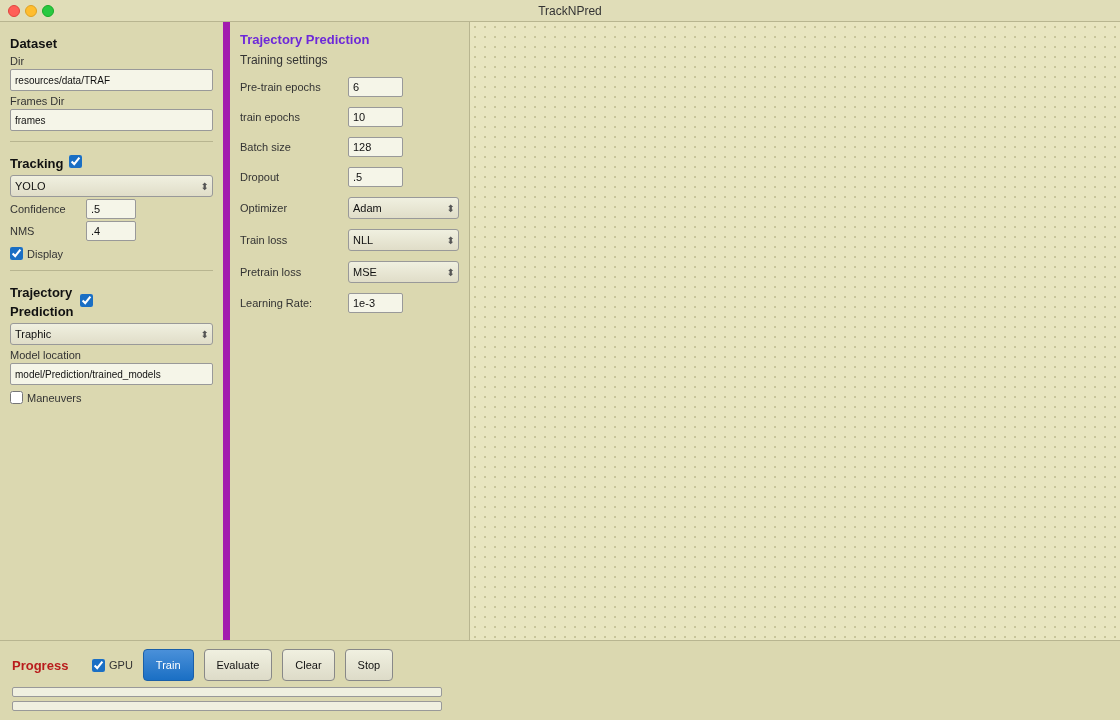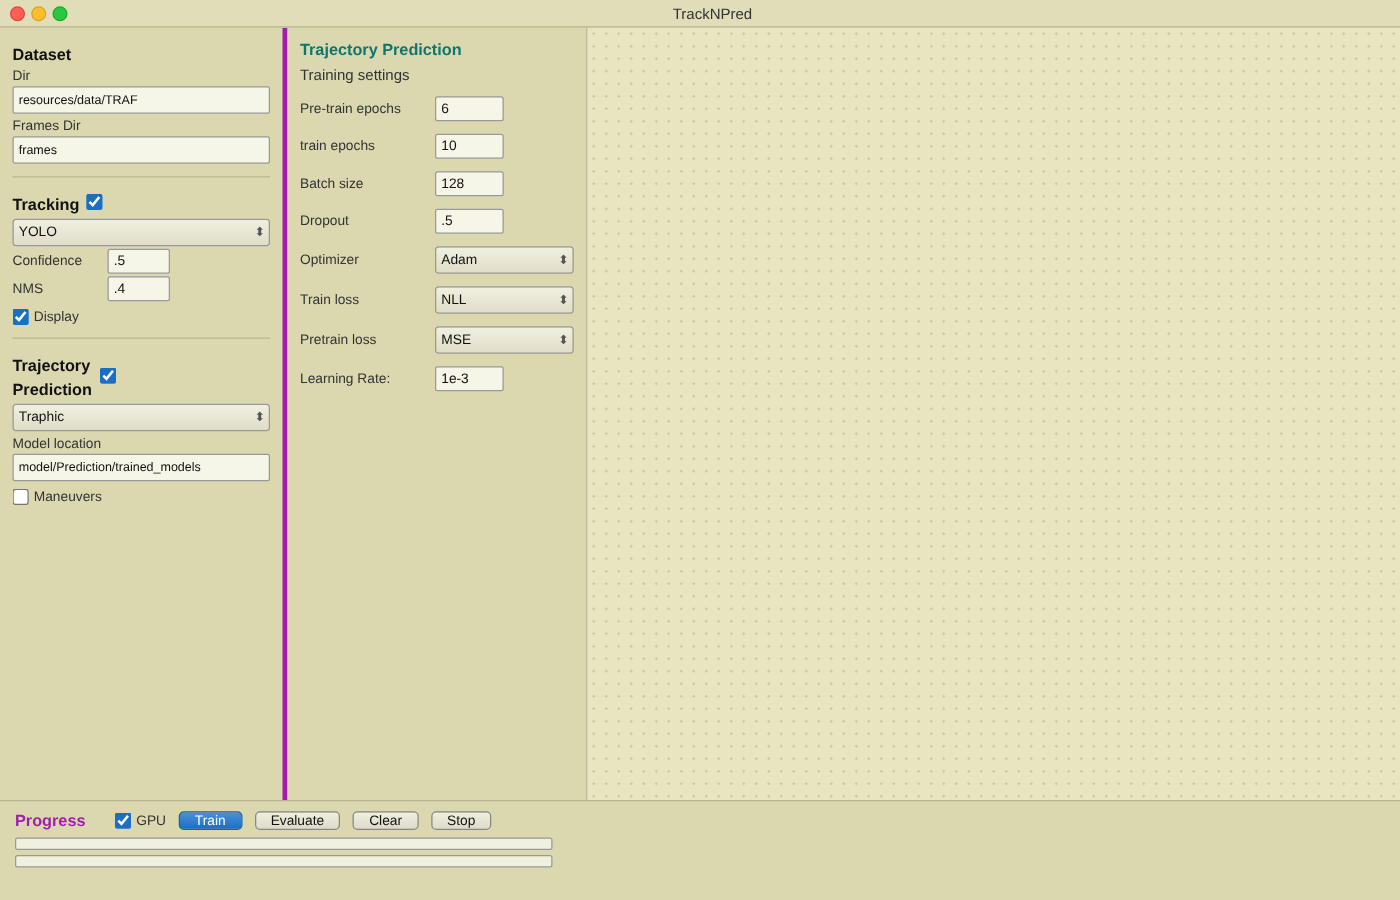--- a/index.html
+++ b/index.html
@@ -46,21 +46,21 @@
       font-weight: 500;
     }
     .main-content {
       display: flex;
       flex: 1;
       overflow: hidden;
     }
     .left-panel {
       width: 230px;
       background: #dbd8b0;
-      border-right: 4px solid #a21caf;
+      border-right: 7px solid #a21caf;
       padding: 10px;
       display: flex;
       flex-direction: column;
       gap: 6px;
       overflow-y: auto;
     }
     .middle-panel {
       width: 240px;
       background: #dbd8b0;
       border-right: 1px solid #b8b590;
@@ -188,25 +188,25 @@
       gap: 6px;
     }
     .bottom-row {
       display: flex;
       align-items: center;
       gap: 10px;
     }
     .progress-label {
       font-weight: bold;
       font-size: 13px;
-      color: #a21caf;
+      color: #b91c1c;
       min-width: 70px;
     }
     .btn {
-      height: 15px;
+      height: 32px;
       padding: 0 12px;
       border-radius: 4px;
       border: 1px solid #888;
       font-size: 11px;
       cursor: pointer;
       font-family: inherit;
     }
     .btn-blue {
       background: linear-gradient(to bottom, #4a90d9, #1a6fc4);
       color: white;
@@ -226,21 +226,21 @@
     }
     .progress-bar-fill {
       height: 100%;
       background: #4a90d9;
       width: 0%;
     }
     
     .mid-section-title {
       font-weight: bold;
       font-size: 13px;
-      color: #0f766e;
+      color: #6d28d9;
     }
     .mid-subtitle {
       font-weight: normal;
       font-size: 12px;
       color: #333;
     }
     .mid-row {
       display: flex;
       align-items: center;
       gap: 8px;

